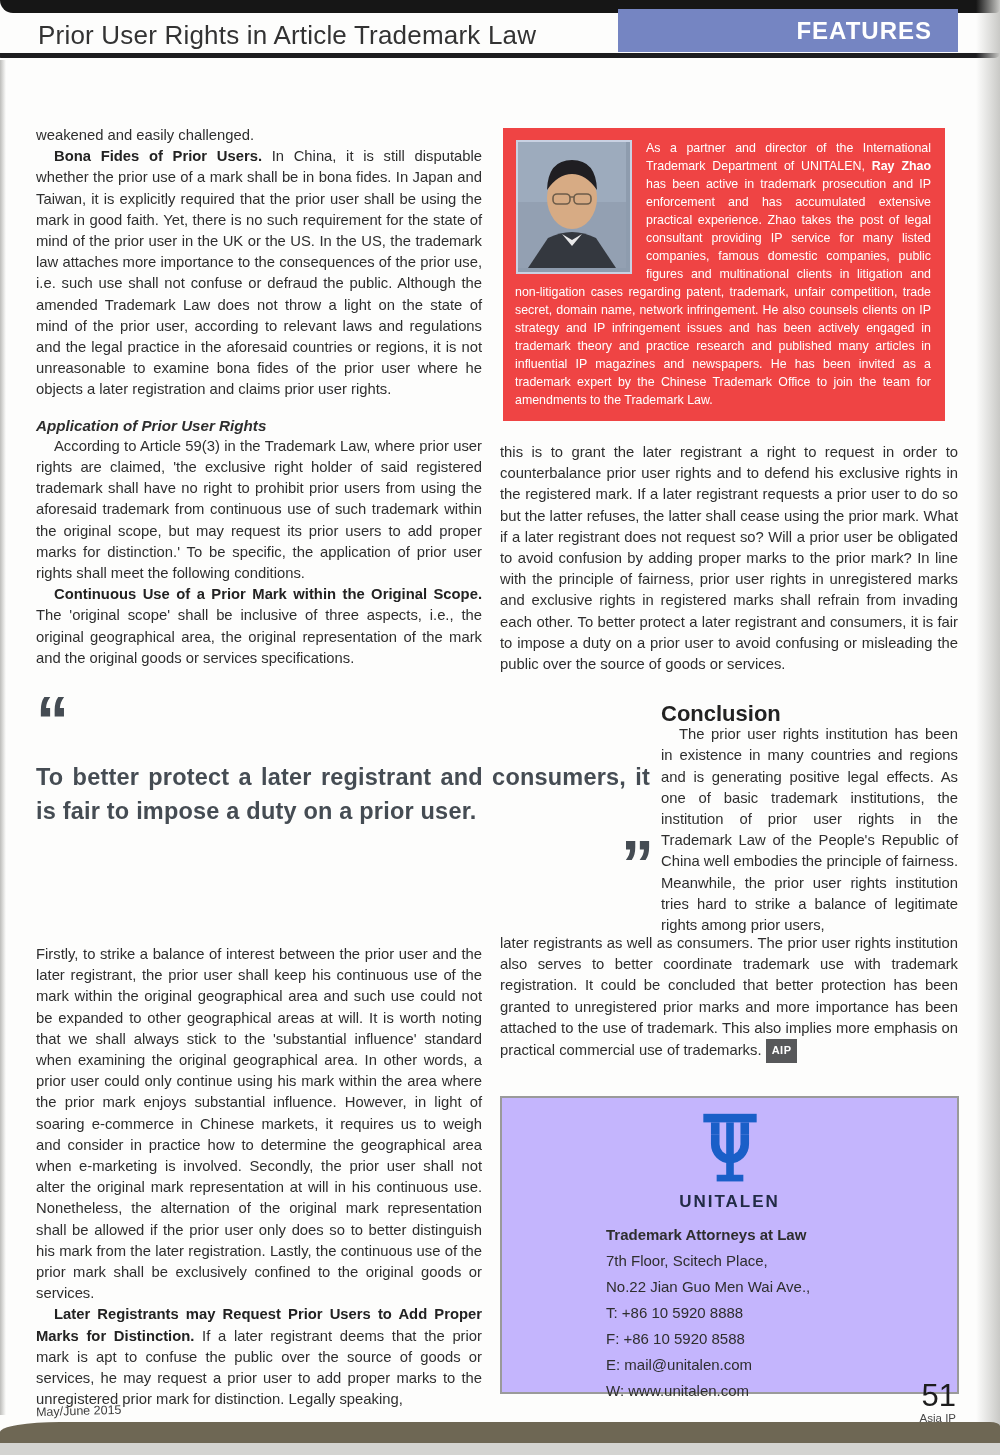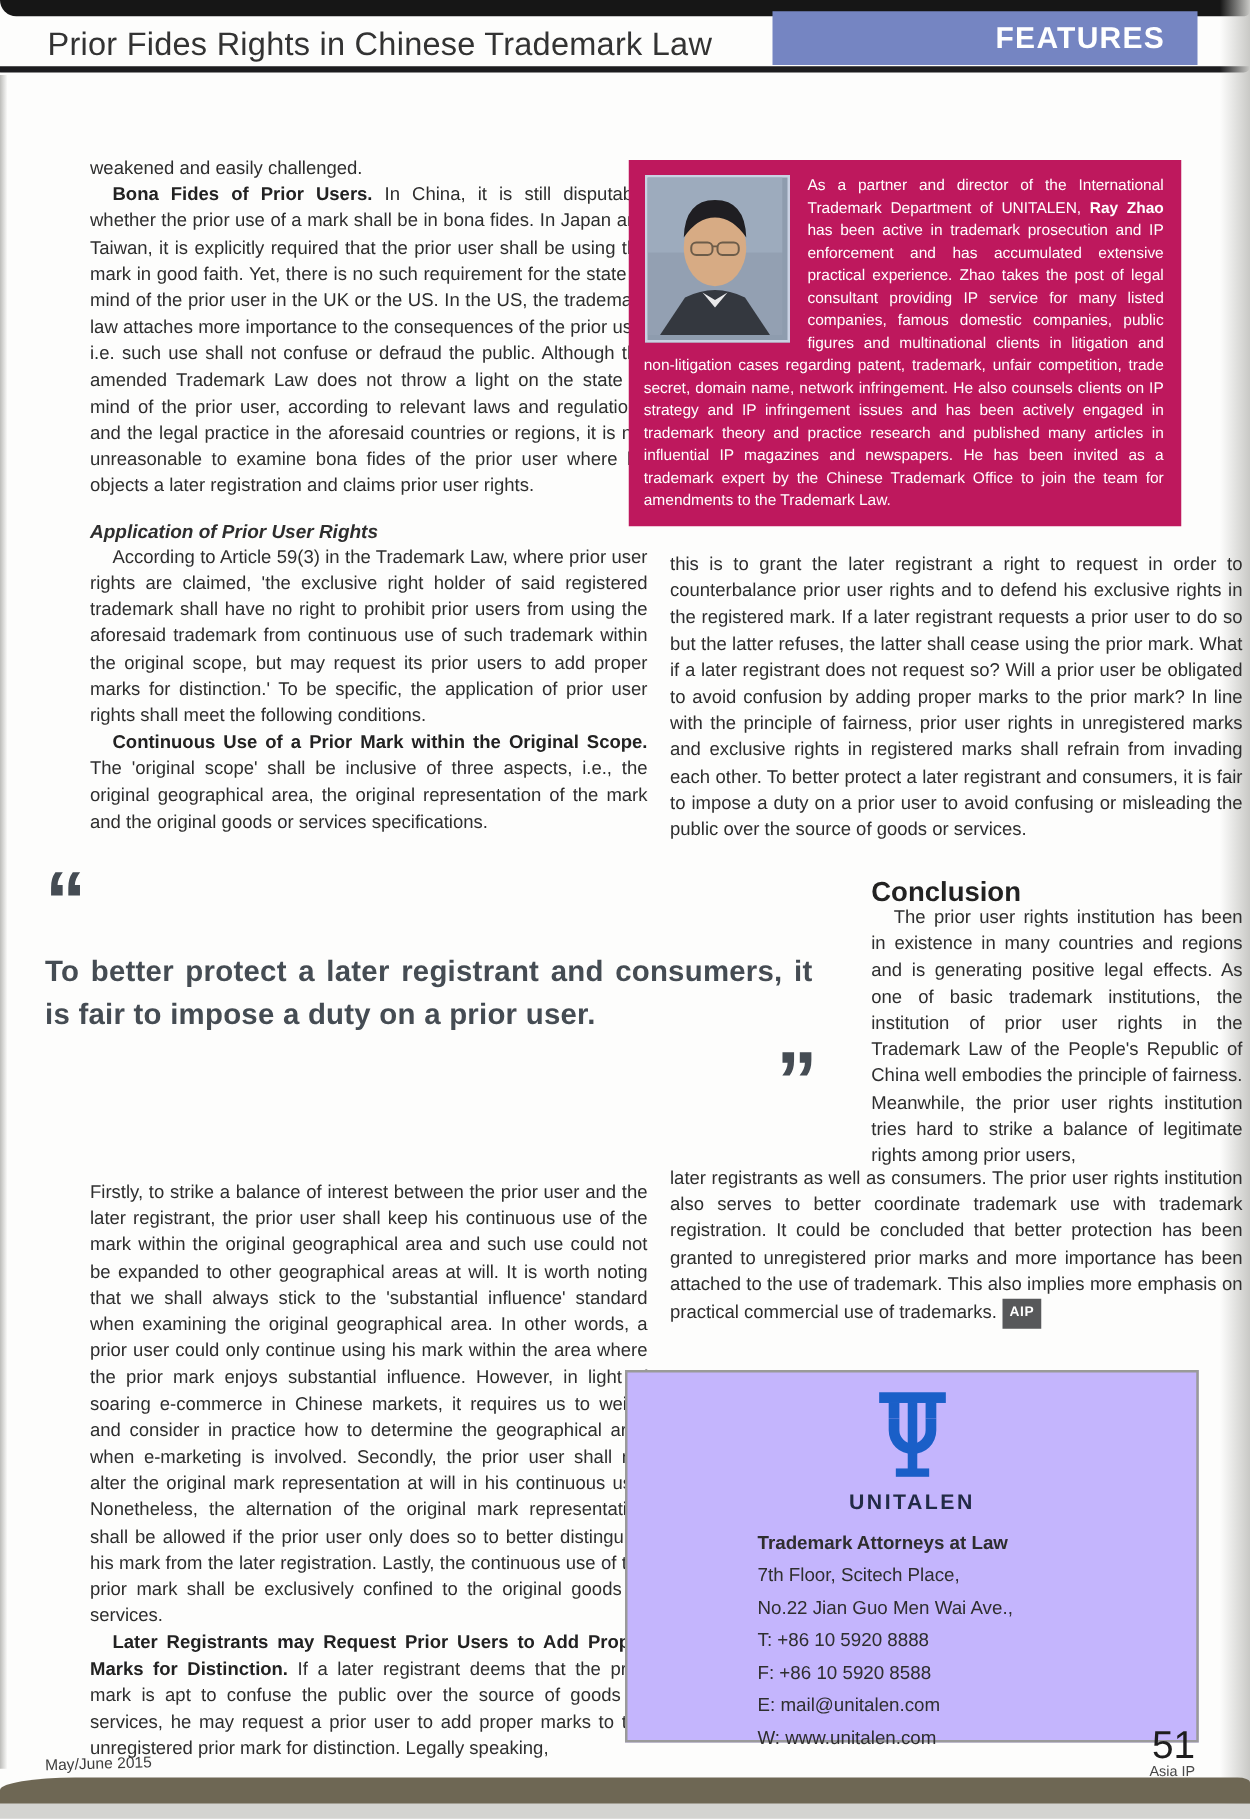--- a/index.html
+++ b/index.html
@@ -21,32 +21,32 @@
   .bottom-grey{top:1443px;left:0;width:1000px;height:12px;background:#d4d4d1;}
 
   
   .page-title{top:20px;left:38px;font-size:26px;color:#333;letter-spacing:.2px;}
   .features-banner{top:9px;left:618px;width:340px;height:43px;background:#7585c2;
                    display:flex;align-items:center;justify-content:flex-end;
                    padding-right:26px;box-sizing:border-box;}
   .features-banner span{color:#fff;font-weight:bold;font-size:24px;letter-spacing:1px;}
 
   
-  .col{font-size:14.8px;line-height:21.2px;text-align:justify;color:#2e2e2e;margin-left:36px;}
+  .col{font-size:14.8px;line-height:21.2px;text-align:justify;color:#2e2e2e;}
   .col p{margin:0;}
   .indent{text-indent:18px;}
   b.lead{color:#222;}
   .sec-head{font-weight:bold;font-style:italic;font-size:15.2px;margin:10px 0 2px 0;}
 
   .left-top{top:125px;left:36px;width:446px;}
   .right-top{top:442px;left:500px;width:458px;}
   .left-bottom{top:944px;left:36px;width:446px;}
 
   
-  .bio-box{top:128px;left:503px;width:442px;background:#be185d;color:#fff;
+  .bio-box{top:128px;left:503px;width:442px;background:#ef4444;color:#fff;
            padding:11px 14px 12px 12px;box-sizing:border-box;
            font-size:12.4px;line-height:18px;text-align:justify;}
   .bio-box b{color:#fff;}
   .bio-photo{float:left;width:112px;height:130px;margin:1px 14px 4px 1px;
              border:2px solid #c9d1e2;background:#8e9cae;overflow:hidden;}
 
   
   .pullquote{top:700px;left:36px;width:614px;color:#454c53;}
   .pq-open{font-size:66px;font-weight:bold;line-height:40px;height:46px;
            letter-spacing:-4px;}
@@ -82,21 +82,21 @@
 </head>
 <body>
 
 <div class="abs top-swoosh"></div>
 <div class="abs header-rule"></div>
 <div class="abs right-shadow"></div>
 <div class="abs left-shadow"></div>
 <div class="abs bottom-swoosh"></div>
 <div class="abs bottom-grey"></div>
 
-<div class="abs page-title">Prior Fides Rights in Chinese Trademark Law</div>
+<div class="abs page-title">Prior User Rights in Article Trademark Law</div>
 <div class="abs features-banner">
   <span>FEATURES</span>
 </div>
 
 <div class="abs col left-top">
   <p>weakened and easily challenged.</p>
   <p class="indent"><b class="lead">Bona Fides of Prior Users.</b> <span>In China, it is still disputable whether the prior use of a mark shall be in bona fides. In Japan and Taiwan, it is explicitly required that the prior user shall be using the mark in good faith. Yet, there is no such requirement for the state of mind of the prior user in the UK or the US. In the US, the trademark law attaches more importance to the consequences of the prior use, i.e. such use shall not confuse or defraud the public. Although the amended Trademark Law does not throw a light on the state of mind of the prior user, according to relevant laws and regulations and the legal practice in the aforesaid countries or regions, it is not unreasonable to examine bona fides of the prior user where he objects a later registration and claims prior user rights.</span></p>
   <p class="sec-head" style="margin-top:14px;">Application of Prior User Rights</p>
   <p class="indent">According to Article 59(3) in the Trademark Law, where prior user rights are claimed, 'the exclusive right holder of said registered trademark shall have no right to prohibit prior users from using the aforesaid trademark from continuous use of such trademark within the original scope, but may request its prior users to add proper marks for distinction.' To be specific, the application of prior user rights shall meet the following conditions.</p>
   <p class="indent"><b class="lead">Continuous Use of a Prior Mark within the Original Scope.</b> <span>The 'original scope' shall be inclusive of three aspects, i.e., the original geographical area, the original representation of the mark and the original goods or services specifications.</span></p>

